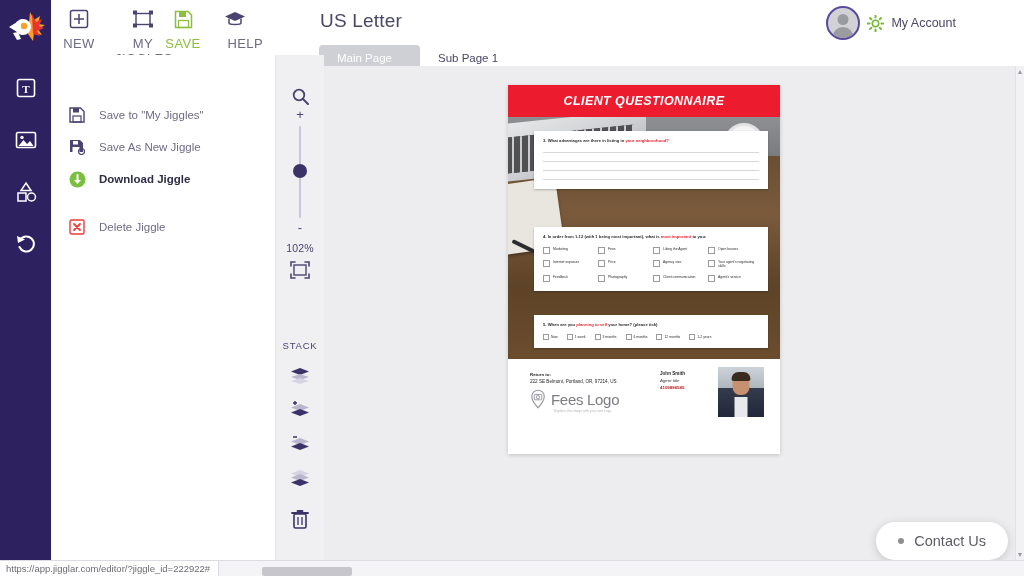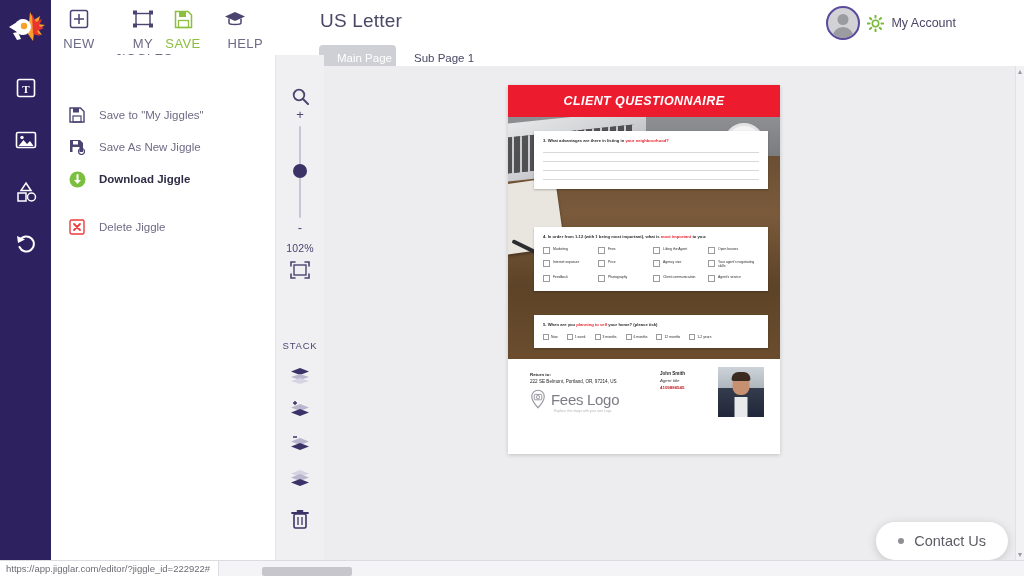--- a/index.html
+++ b/index.html
@@ -57,21 +57,21 @@
   }
   .doc-crumbs {
     position: absolute; left: 362px; top: 16px;
     font-size: 10.5px; color: #57546f; letter-spacing: .55px;
   }
   .doc-crumbs .sep { color:#8b89a0; padding: 0 2px; }
   .doc-crumbs a { color:#57546f; text-decoration:none; }
 
   .tabs { position: absolute; left: 268px; top: 45px; display: flex; }
   .tab {
-    font-size: 11.5px; padding: 7px 4px 8px 18px;
+    font-size: 11.5px; padding: 7px 28px 8px 18px;
     border-radius: 4px 4px 0 0; cursor: pointer;
   }
   .tab.inactive { background: #cfcfd6; color: #ffffff; }
   .tab.active { background: #ffffff; color: #4a4866; }
 
   .account { position: absolute; right: 68px; top: 6px; display: flex; align-items: center; gap: 7px; }
   .avatar {
     width: 34px; height: 34px; border-radius: 50%;
     border: 2px solid #5b4a9c; background: #d2d2d6;
     position: relative; overflow: hidden;

